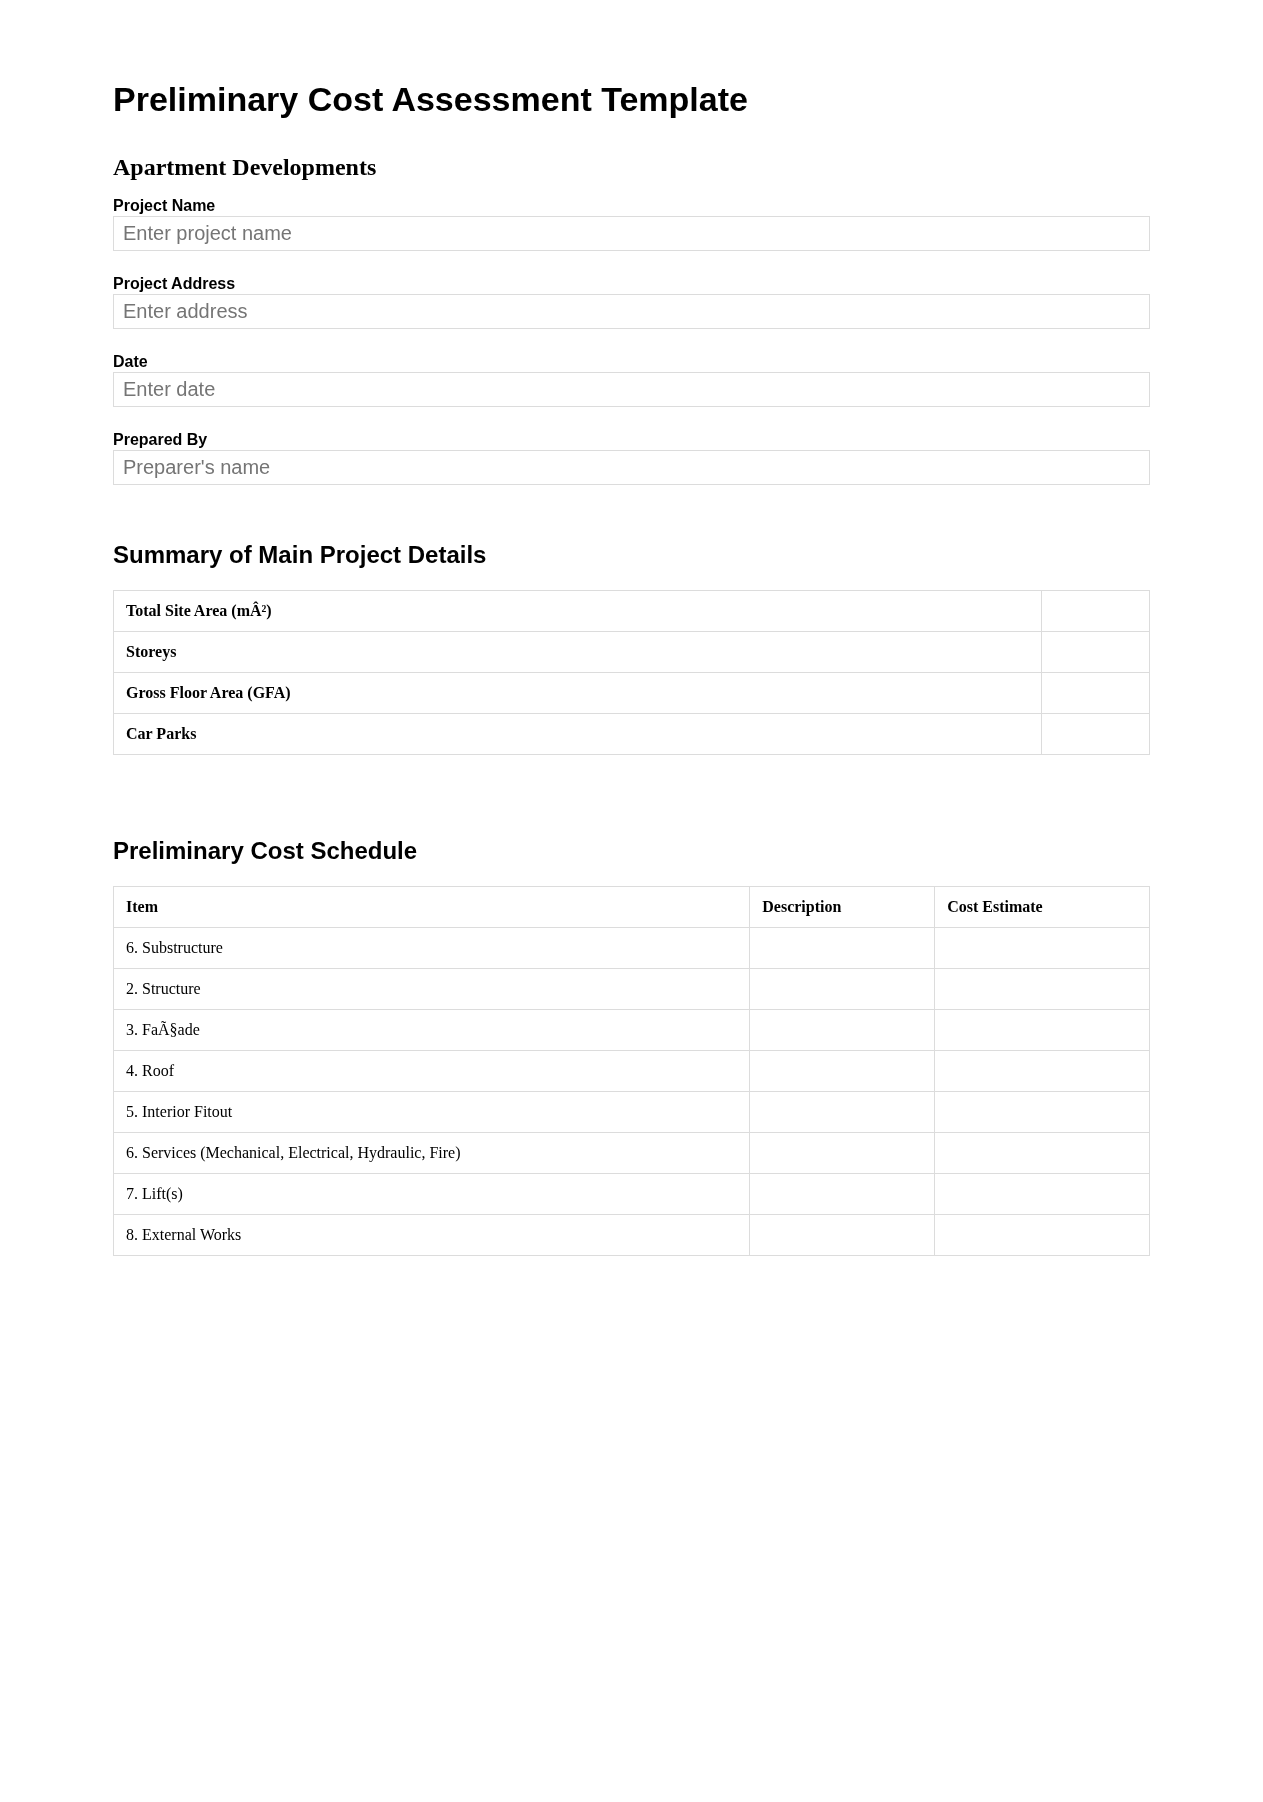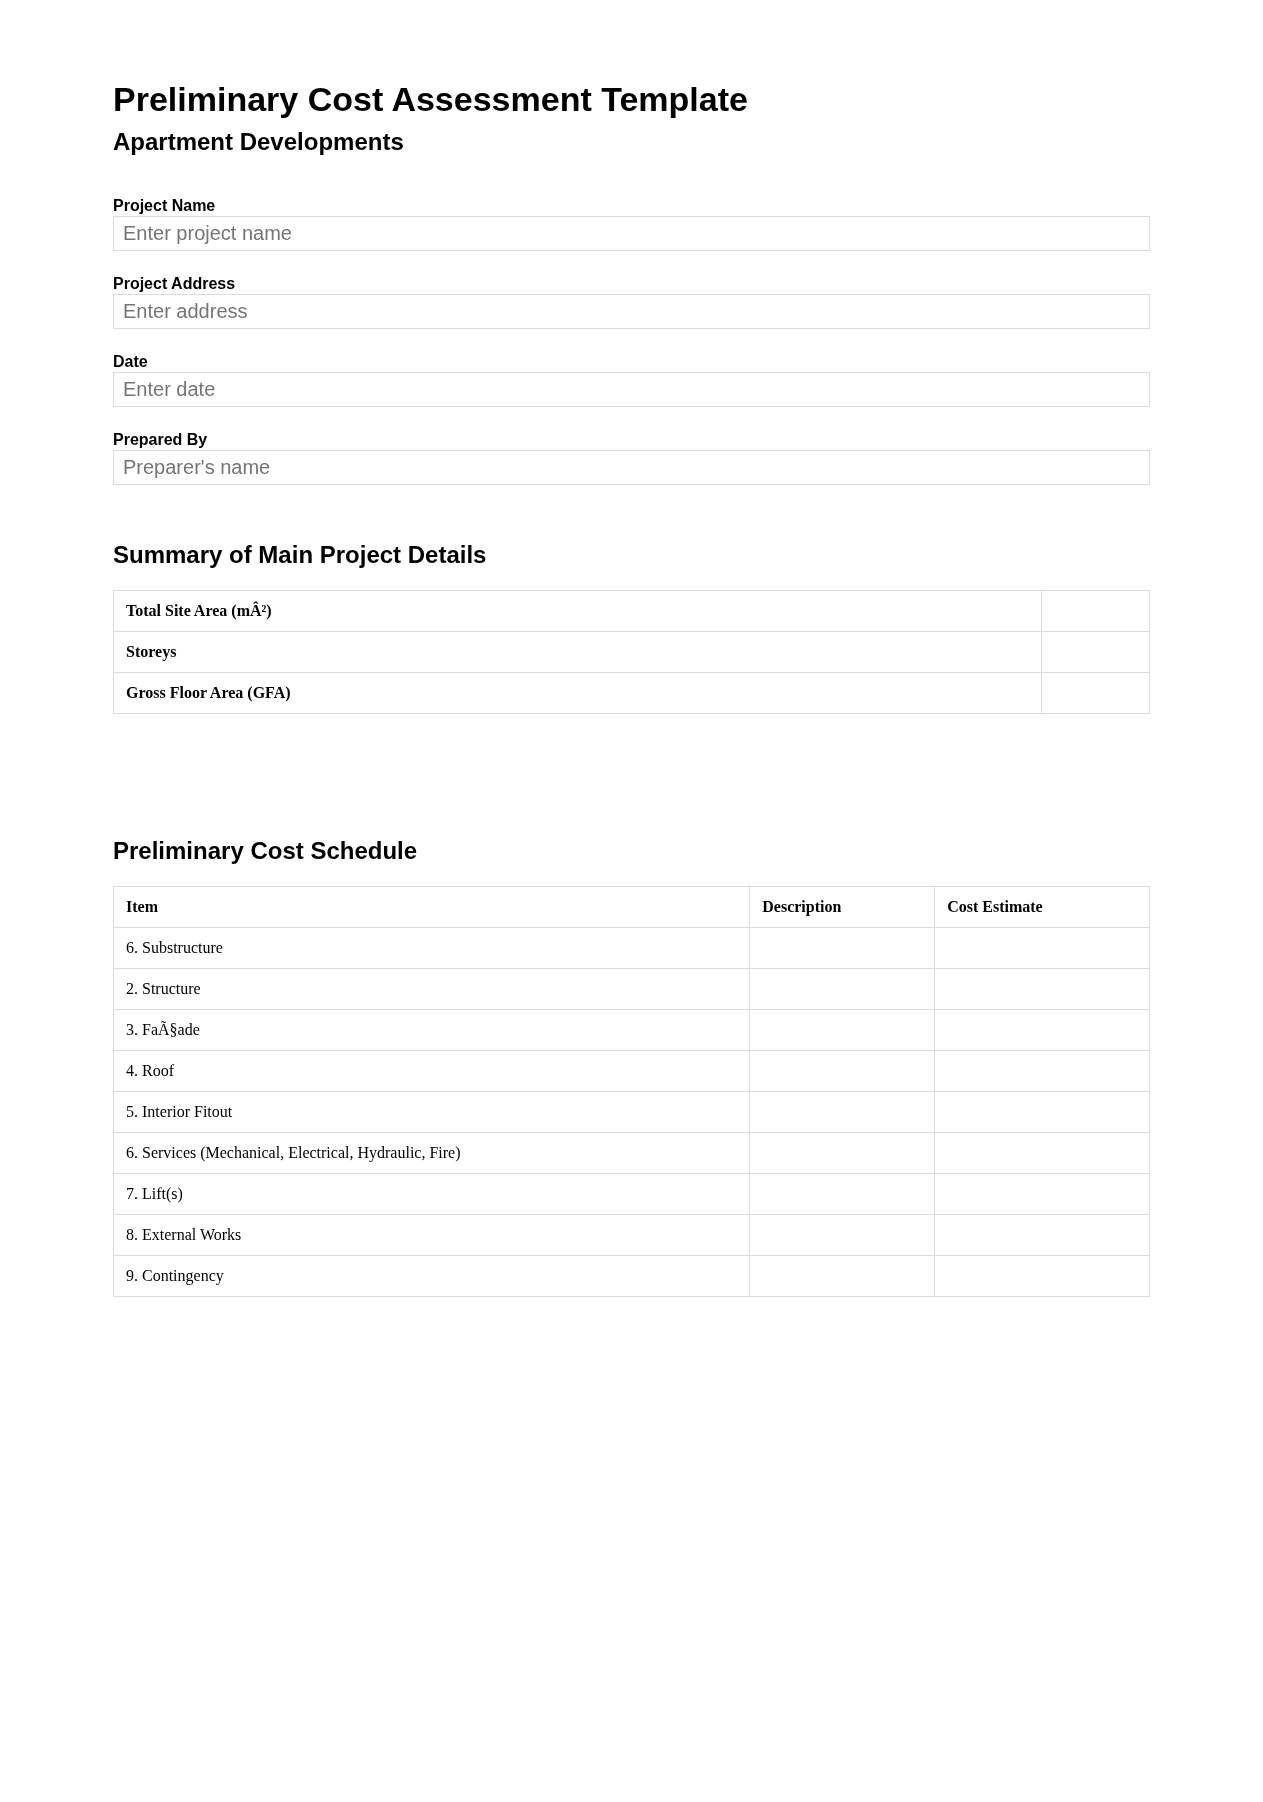--- a/index.html
+++ b/index.html
@@ -101,21 +101,21 @@
     .col-item { width: 637px; }
     .col-desc { width: 185px; }
     .col-cost { width: 215px; }
   </style>
 </head>
 <body>
 
 <div class="page">
 
   <h1>Preliminary Cost Assessment Template</h1>
-  <h2 style="top:128px;">Apartment Developments</h2>
+  <h2 style="top:154px;font-family:Liberation Serif, serif;">Apartment Developments</h2>
 
   <div class="field-label" style="top:197px;">Project Name</div>
   <input class="field-input" type="text" style="top: 216px;" placeholder="Enter project name">
 
   <div class="field-label" style="top:275px;">Project Address</div>
   <input class="field-input" type="text" style="top: 294px;" placeholder="Enter address">
 
   <div class="field-label" style="top:353px;">Date</div>
   <input class="field-input" type="text" style="top: 372px;" placeholder="Enter date">
 
@@ -129,20 +129,24 @@
       <tr>
         <td class="label-cell">Total Site Area (mÂ²)</td>
         <td class="value-cell"></td>
       </tr>
       <tr>
         <td class="label-cell">Storeys</td>
         <td class="value-cell"></td>
       </tr>
       <tr>
         <td class="label-cell">Gross Floor Area (GFA)</td>
+        <td class="value-cell"></td>
+      </tr>
+      <tr>
+        <td class="label-cell">Car Parks</td>
         <td class="value-cell"></td>
       </tr>
     </tbody>
   </table>
 
   <h2 style="top:837px;">Preliminary Cost Schedule</h2>
 
   <div class="cost-wrap">
     <table class="cost-table">
       <thead>
@@ -186,22 +190,17 @@
         <tr>
           <td>7. Lift(s)</td>
           <td></td>
           <td></td>
         </tr>
         <tr>
           <td>8. External Works</td>
           <td></td>
           <td></td>
         </tr>
-        <tr>
-          <td>9. Contingency</td>
-          <td></td>
-          <td></td>
-        </tr>
       </tbody>
     </table>
   </div>
 
 </div>
 
 </body></html>

